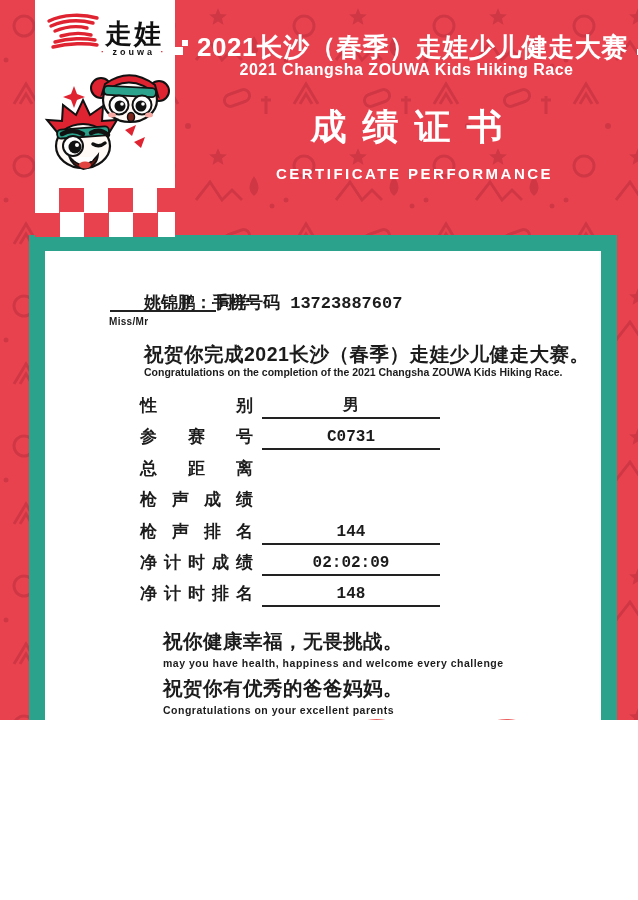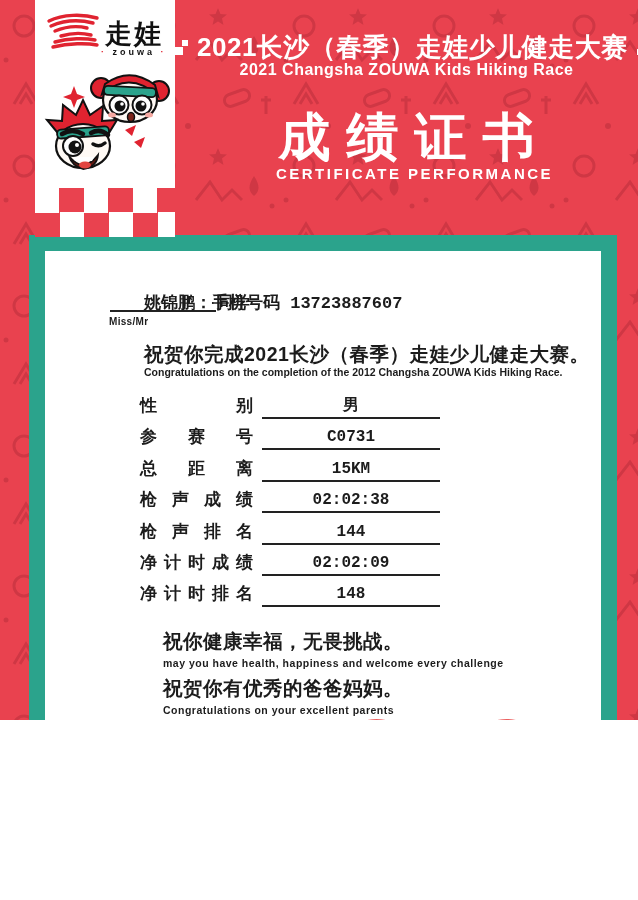--- a/index.html
+++ b/index.html
@@ -22,21 +22,21 @@
   .header{position:absolute;left:175px;top:0;width:463px;z-index:2;text-align:center;color:#fff;}
   .title-row{position:absolute;left:0;top:30px;width:100%;display:flex;align-items:center;justify-content:flex-start;gap:9px;}
   .title-cn{font-size:26px;font-weight:800;letter-spacing:0.5px;white-space:nowrap;}
   .brk{position:relative;width:13px;height:15px;flex:0 0 13px;}
   .brk::before,.brk::after{content:"";position:absolute;background:#fff;}
   .brk-l::before{width:6px;height:6px;right:0;top:0;}
   .brk-l::after{width:8px;height:8px;left:0;bottom:0;}
   .brk-r::before{width:8px;height:8px;right:0;top:0;}
   .brk-r::after{width:6px;height:6px;left:0;bottom:0;}
   .title-en{position:absolute;left:0;top:61px;width:100%;font-size:16px;font-weight:700;letter-spacing:0.5px;}
-  .cert-cn{position:absolute;left:0;top:103px;width:100%;font-size:52px;font-weight:800;letter-spacing:16px;padding-left:16px;box-sizing:border-box;}
+  .cert-cn{position:absolute;left:0;top:103px;width:100%;font-size:36px;font-weight:800;letter-spacing:16px;padding-left:16px;box-sizing:border-box;}
   .cert-en{position:absolute;left:0;top:165px;width:100%;font-size:15px;font-weight:800;letter-spacing:2.5px;margin-left:8px;}
 
   
   .frame{position:absolute;left:29px;top:235px;width:576px;height:632px;background:#2ba38c;z-index:2;padding-left:12px;}
   .cert-body{position:absolute;left:16px;top:16px;right:16px;bottom:16px;background:#fff;}
 
   .name-underline{position:absolute;left:65px;top:59px;width:106px;border-bottom:2px solid #222;}
   .name-suffix{position:absolute;left:171px;top:40px;font-size:17px;font-weight:800;}
   .name-overlay{position:absolute;left:99px;top:40px;font-size:17px;font-weight:700;white-space:nowrap;
                 font-family:"Liberation Mono","DejaVu Sans Mono",monospace;}
@@ -168,21 +168,21 @@
 
   <div class="frame">
     <div class="cert-body">
 
       <div class="name-underline"></div>
       <div class="name-suffix">同学</div>
       <div class="name-overlay">姚锦鹏：手机号码 13723887607</div>
       <div class="salutation">Miss/Mr</div>
 
       <div class="congrats-cn">祝贺你完成2021长沙（春季）走娃少儿健走大赛。</div>
-      <div class="congrats-en">Congratulations on the completion of the 2012 Changsha ZOUWA Kids Hiking Race.</div>
+      <div class="congrats-en">Congratulations on the completion of the 2021 Changsha ZOUWA Kids Hiking Race.</div>
 
       <div class="fields">
         <div class="field-row">
           <div class="field-label">
               <span>性</span>
               <span>别</span>
             </div>
           <div class="field-line">
               <span class="field-value">男</span>
             </div>
@@ -195,34 +195,28 @@
             </div>
           <div class="field-line">
               <span class="field-value">C0731</span>
             </div>
         </div>
         <div class="field-row">
           <div class="field-label">
               <span>总</span>
               <span>距</span>
               <span>离</span>
-            </div>
-          <div class="field-line">
-              <span class="field-value">15KM</span>
             </div>
         </div>
         <div class="field-row">
           <div class="field-label">
               <span>枪</span>
               <span>声</span>
               <span>成</span>
               <span>绩</span>
-            </div>
-          <div class="field-line">
-              <span class="field-value">02:02:38</span>
             </div>
         </div>
         <div class="field-row">
           <div class="field-label">
               <span>枪</span>
               <span>声</span>
               <span>排</span>
               <span>名</span>
             </div>
           <div class="field-line">

